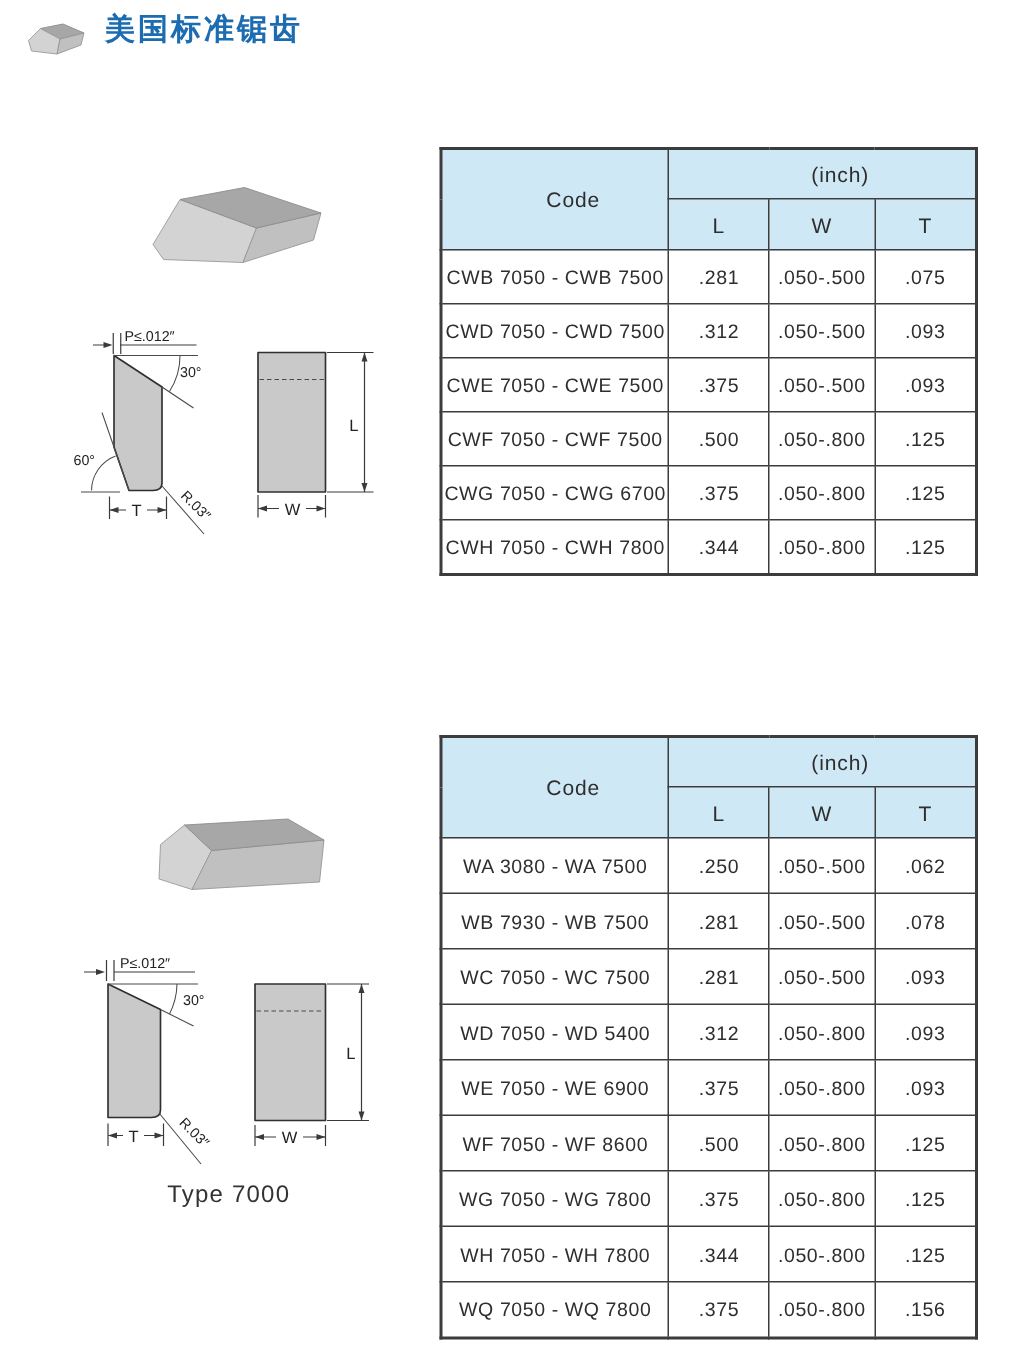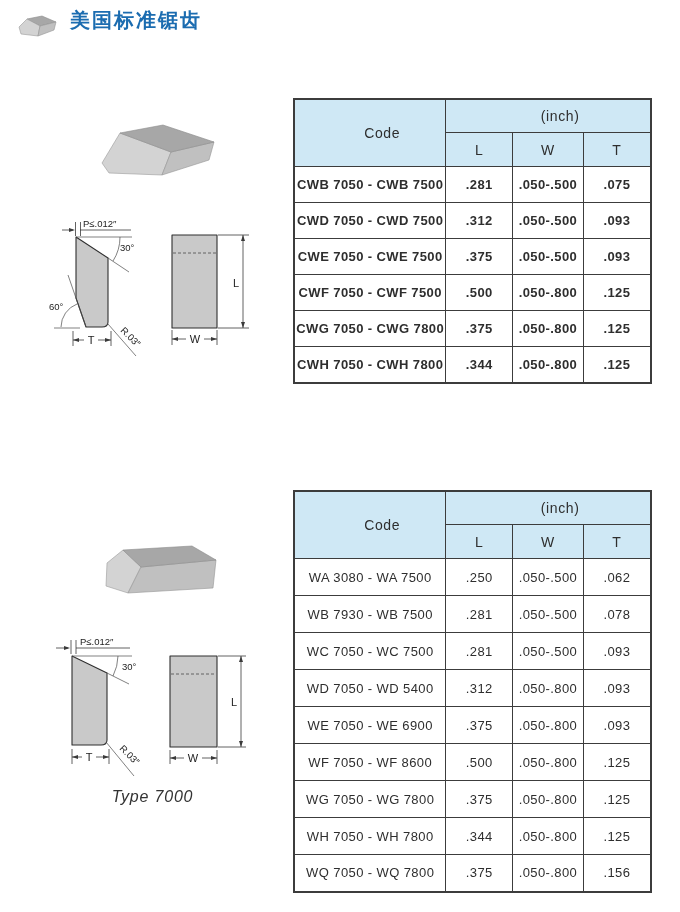--- a/index.html
+++ b/index.html
@@ -15,41 +15,41 @@
   
   table.spec{position:absolute;border-collapse:collapse;table-layout:fixed;background:#fff;
              border:2px solid var(--table-border,#3c3c3c);}
   .spec th,.spec td{border:1px solid var(--table-border,#3c3c3c);text-align:center;color:#2e2e2e;}
   .spec thead th{background:var(--table-header-bg,#cfe8f5);font-weight:normal;font-size:14px;letter-spacing:.6px;}
   .spec thead tr.r1 th{height:30px;padding-left:25px;}
   .spec thead tr.r2 th{height:31px;}
   .spec td{font-size:13px;letter-spacing:.4px;}
   #table1{left:293px;top:98px;}
   #table2{left:293px;top:490px;}
-  #table1 tbody tr{height:36px;font-weight:bold;}
+  #table1 tbody tr{height:36px;}
   #table2 tbody tr{height:37px;}
 
   
   .shape{fill:var(--diagram-gray,#c9c9c9);stroke:#2f2f2f;stroke-width:1.1;stroke-linejoin:round;}
   .thin{stroke:#4a4a4a;stroke-width:.7;fill:none;}
   .dim{stroke:#3a3a3a;stroke-width:.8;fill:none;}
   .dash{stroke:#4a4a4a;stroke-width:.8;fill:none;stroke-dasharray:3,2;}
   .arr{fill:#3a3a3a;stroke:none;}
   .lbl{fill:#222;font-family:"Liberation Sans","DejaVu Sans",sans-serif;font-size:9.5px;}
   .lbl-lg{fill:#222;font-family:"Liberation Sans","DejaVu Sans",sans-serif;font-size:11px;}
   .f-top{fill:#a7a7a7;stroke:#8d8d8d;stroke-width:.6;stroke-linejoin:round;}
   .f-bev{fill:#d3d3d3;stroke:#9a9a9a;stroke-width:.6;stroke-linejoin:round;}
   .f-frn{fill:#c0c0c0;stroke:#969696;stroke-width:.6;stroke-linejoin:round;}
 
   #tip3d1{position:absolute;left:40px;top:100px;}
   #draw1{position:absolute;left:40px;top:210px;}
   #tip3d2{position:absolute;left:40px;top:525px;}
   #draw2{position:absolute;left:40px;top:630px;}
   .type-caption{position:absolute;left:40px;top:788px;width:225px;text-align:center;
-                font-size:16px;color:#333;letter-spacing:.8px;font-style:italic;}
+                font-size:16px;color:#333;letter-spacing:.8px;}
 </style>
 </head>
 <body>
 
 <div class="page">
 
   <div>
     <svg class="hdr-icon" width="52" height="36" viewBox="0 0 52 36">
       <polygon class="f-top" points="14,8 29,5 43,11 27,15"></polygon>
       <polygon class="f-bev" points="14,8 27,15 25,25 8,23 6,16"></polygon>
@@ -162,21 +162,21 @@
           <td>.050-.500</td>
           <td>.093</td>
         </tr>
         <tr>
           <td>CWF 7050 - CWF 7500</td>
           <td>.500</td>
           <td>.050-.800</td>
           <td>.125</td>
         </tr>
         <tr>
-          <td>CWG 7050 - CWG 7800</td>
+          <td>CWG 7050 - CWG 6700</td>
           <td>.375</td>
           <td>.050-.800</td>
           <td>.125</td>
         </tr>
         <tr>
           <td>CWH 7050 - CWH 7800</td>
           <td>.344</td>
           <td>.050-.800</td>
           <td>.125</td>
         </tr>

